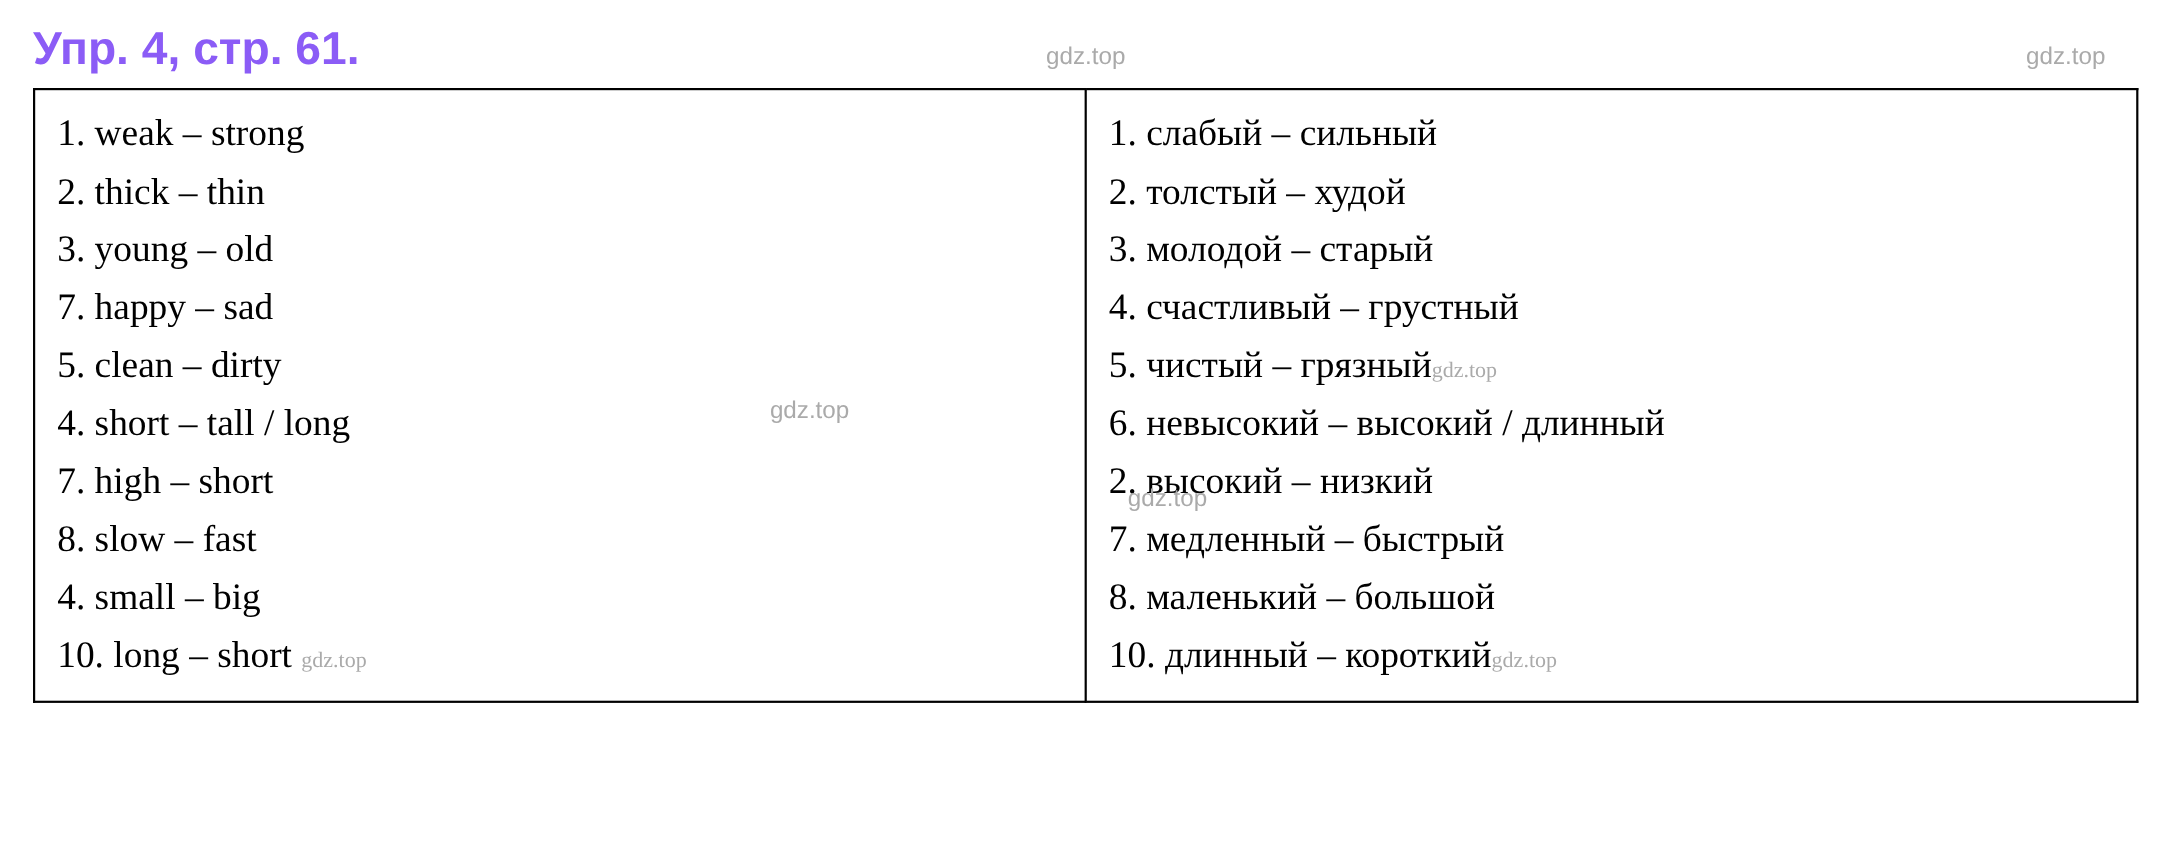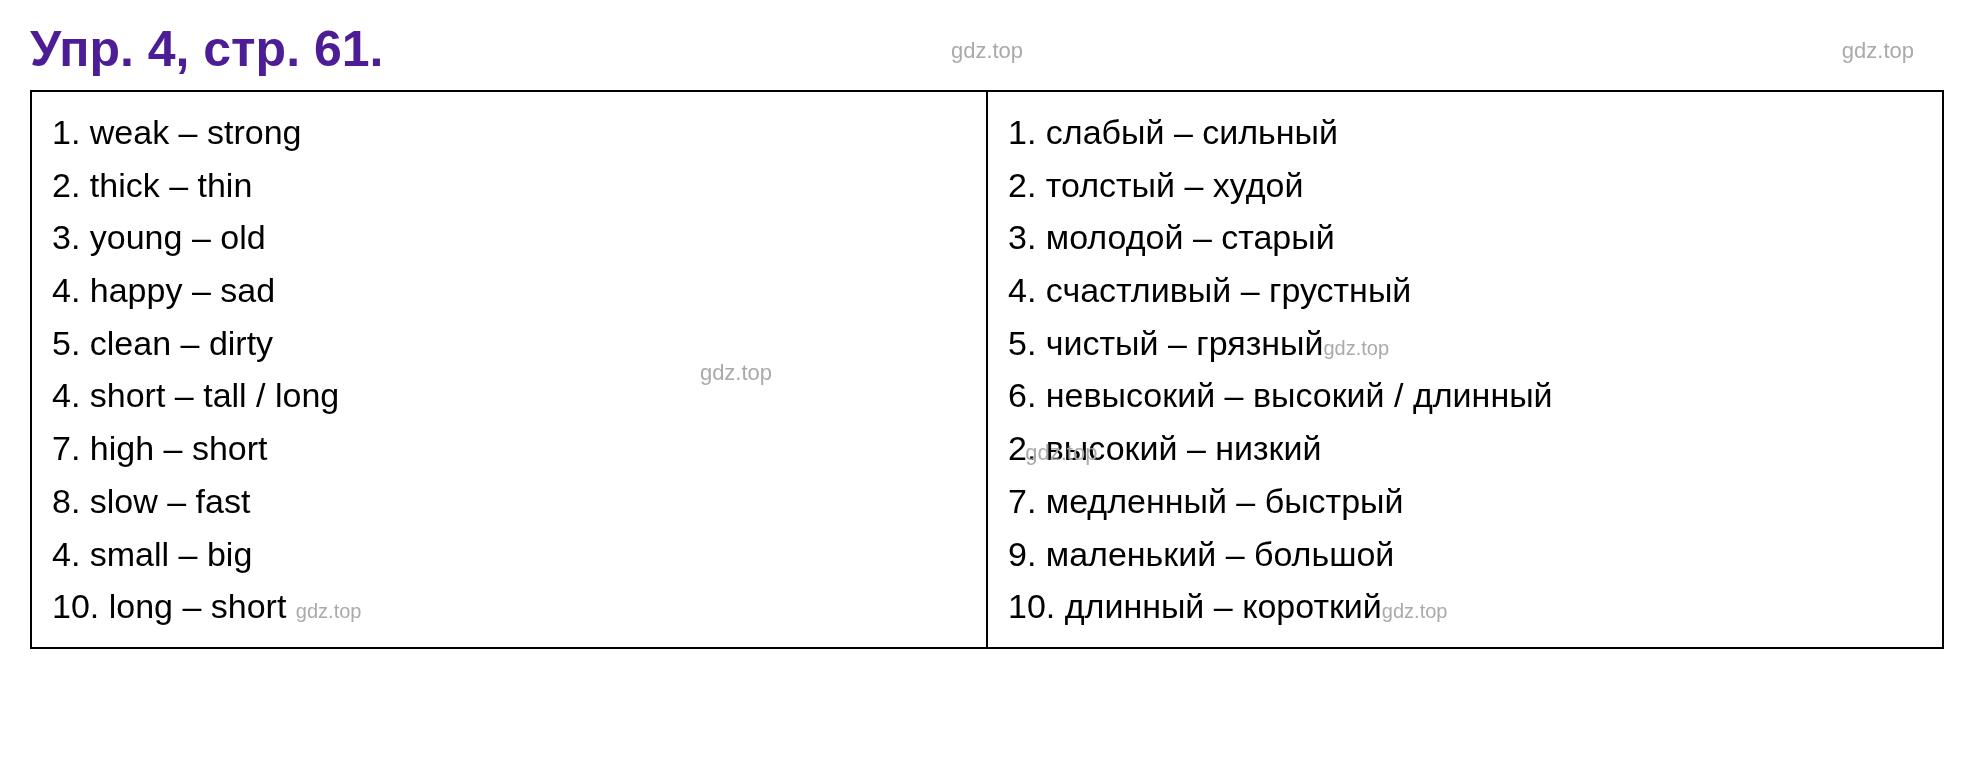--- a/index.html
+++ b/index.html
@@ -10,24 +10,24 @@
 
     body {
       width: 1974px;
       height: 768px;
       background: #ffffff;
       font-family: Arial, sans-serif;
       padding: 20px 30px;
     }
 
     .page-title {
-      font-size: 50px;
+      font-size: 42px;
       font-weight: bold;
       margin-bottom: 12px;
-      color: #4c1d95;
+      color: #8b5cf6;
     }
 
     .watermark {
       color: #aaa;
       font-size: 22px;
       position: absolute;
     }
 
     .watermark-top-center {
       top: 18px;
@@ -54,20 +54,21 @@
       width: 100%;
       border-collapse: collapse;
       border: 2px solid #000;
     }
 
     .main-table td {
       border: 2px solid #000;
       vertical-align: top;
       padding: 14px 20px;
       width: 50%;
+      font-family: Liberation Serif, serif;
     }
 
     .item-line {
       font-size: 34px;
       color: #000;
       line-height: 1.55;
       white-space: nowrap;
     }
 
     .gdz-inline {
@@ -89,38 +90,38 @@
   <span class="watermark watermark-top-center">gdz.top</span>
   <span class="watermark watermark-top-right">gdz.top</span>
 
   <table class="main-table">
     <tbody>
       <tr>
         <td>
           <div class="item-line">1. weak – strong</div>
           <div class="item-line">2. thick – thin</div>
           <div class="item-line">3. young – old</div>
-          <div class="item-line">4. happy – sad</div>
+          <div class="item-line">7. happy – sad</div>
           <div class="item-line">5. clean – dirty</div>
           <div class="item-line">4. short – tall / long</div>
           <div class="item-line">7. high – short</div>
           <div class="item-line">8. slow – fast</div>
           <div class="item-line">4. small – big</div>
           <div class="item-line">10. long – short <span class="gdz-inline">gdz.top</span></div>
         </td>
         <td>
           <div class="item-line">1. слабый – сильный</div>
           <div class="item-line">2. толстый – худой</div>
           <div class="item-line">3. молодой – старый</div>
           <div class="item-line">4. счастливый – грустный</div>
           <div class="item-line">5. чистый – грязный<span class="gdz-inline">gdz.top</span></div>
           <div class="item-line">6. невысокий – высокий / длинный</div>
           <div class="item-line">2. высокий – низкий</div>
           <div class="item-line">7. медленный – быстрый</div>
-          <div class="item-line">9. маленький – большой</div>
+          <div class="item-line">8. маленький – большой</div>
           <div class="item-line">10. длинный – короткий<span class="gdz-inline">gdz.top</span></div>
         </td>
       </tr>
     </tbody>
   </table>
 
   <span class="watermark watermark-mid-left">gdz.top</span>
   <span class="watermark watermark-mid-right">gdz.top</span>
 </div>
 

